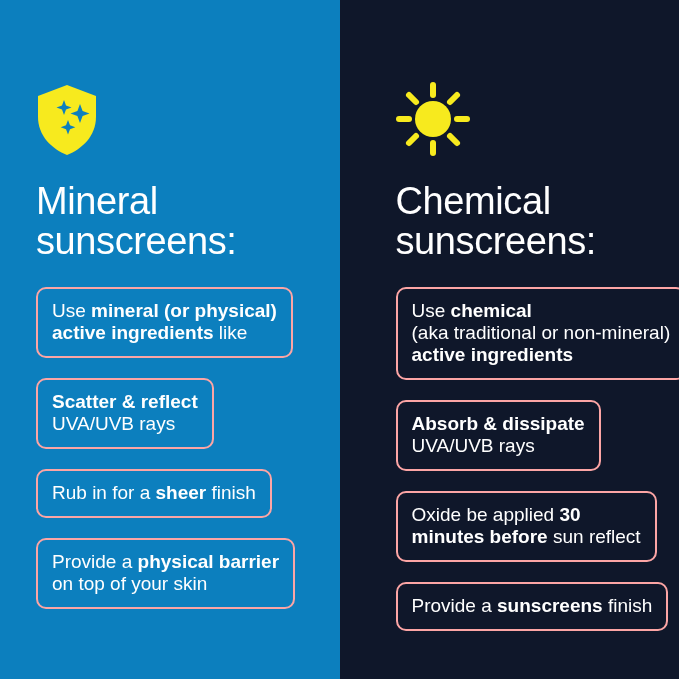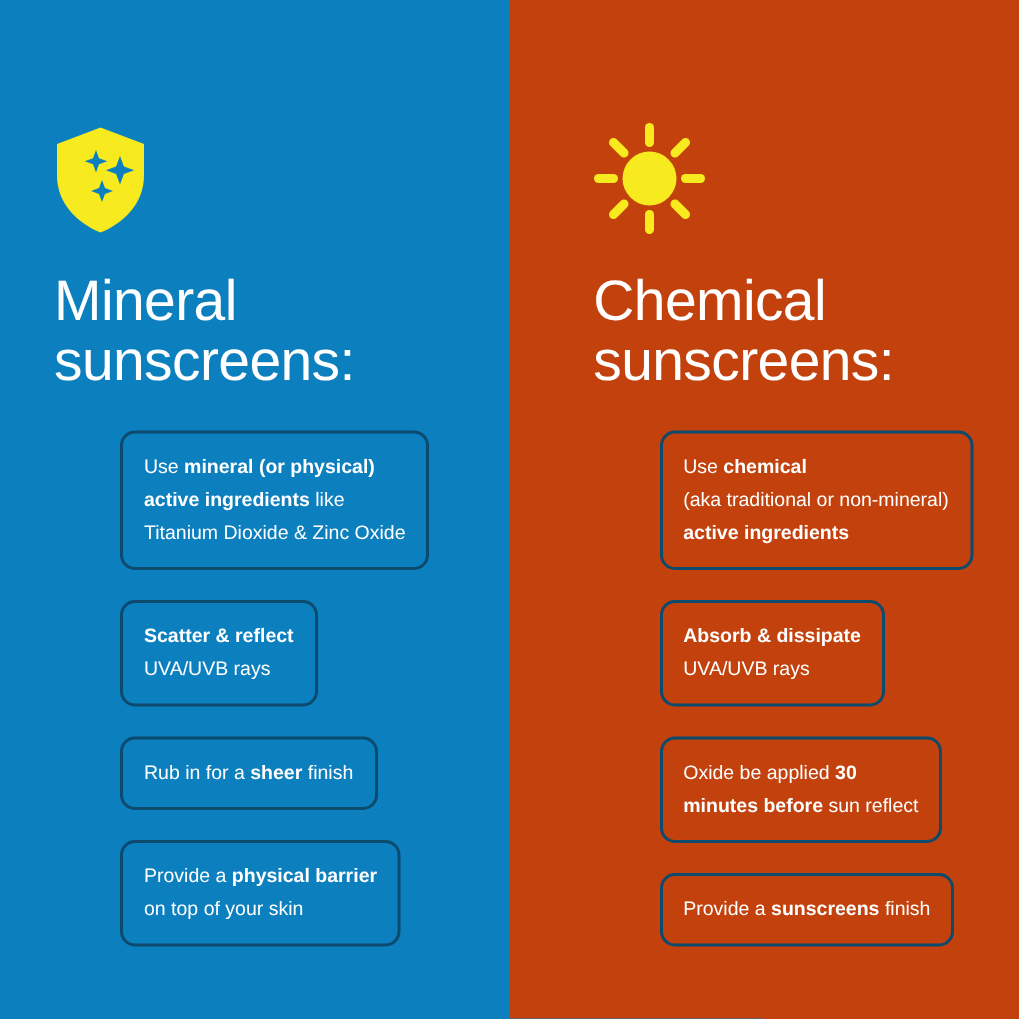--- a/index.html
+++ b/index.html
@@ -22,21 +22,21 @@
   }
 
   .panel {
     width: 339.5px;
     height: 679px;
     box-sizing: border-box;
     padding: 84px 0 0 36px;
     position: relative;
   }
   .panel-mineral  { background: #0C7FBE; }
-  .panel-chemical { background: #c2410c; padding-left: 56px; }
+  .panel-chemical { background: #0f172a; padding-left: 56px; }
 
   
   .icon-wrap {
     height: 72px;
     display: flex;
     align-items: flex-end;
     margin-bottom: 26px;
   }
   .icon-wrap svg { display: block; }
 
@@ -51,30 +51,29 @@
     white-space: pre-line;
   }
 
   
   .facts {
     display: flex;
     flex-direction: column;
     align-items: flex-start;
   }
   .fact-box {
-    border: 2px solid #0c4a6e;
+    border: 2px solid #fca5a5;
     border-radius: 10px;
     color: #FFFFFF;
-    font-size: 13px;
+    font-size: 19px;
     line-height: 22px;
     padding: 11px 14px 12px 14px;
     margin-bottom: 20px;
     box-sizing: border-box;
     display: inline-block;
-    margin-left: 44px;
   }
   .fact-box:last-child { margin-bottom: 0; }
   .fact-line { white-space: nowrap; }
   .fact-line b { font-weight: 700; }
 </style>
 </head>
 <body>
 
 <div class="infographic">
 
@@ -88,21 +87,20 @@
       </svg>
     </div>
 
     <h2 class="panel-heading">Mineral
 sunscreens:</h2>
 
     <div class="facts">
         <div class="fact-box">
           <div class="fact-line"><span>Use </span><b>mineral (or physical)</b></div>
           <div class="fact-line"><b>active ingredients</b><span> like</span></div>
-          <div class="fact-line"><span>Titanium Dioxide &amp; Zinc Oxide</span></div>
         </div>
         <div class="fact-box">
           <div class="fact-line"><b>Scatter &amp; reflect</b></div>
           <div class="fact-line"><span>UVA/UVB rays</span></div>
         </div>
         <div class="fact-box">
           <div class="fact-line"><span>Rub in for a </span><b>sheer</b><span> finish</span></div>
         </div>
         <div class="fact-box">
           <div class="fact-line"><span>Provide a </span><b>physical barrier</b></div>

